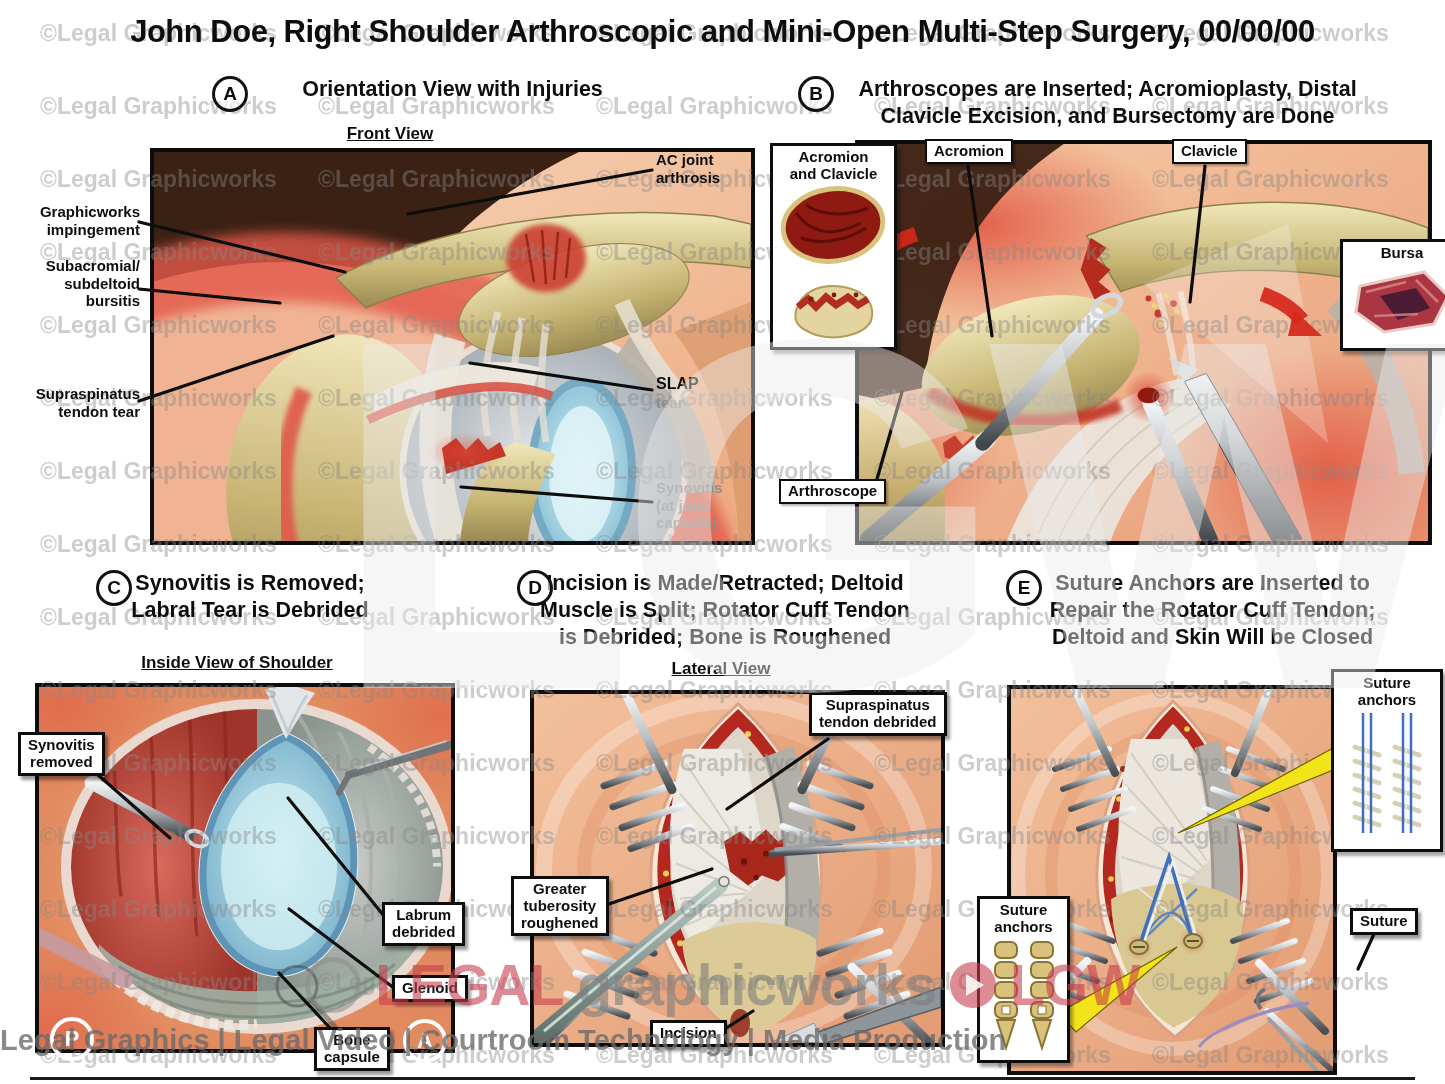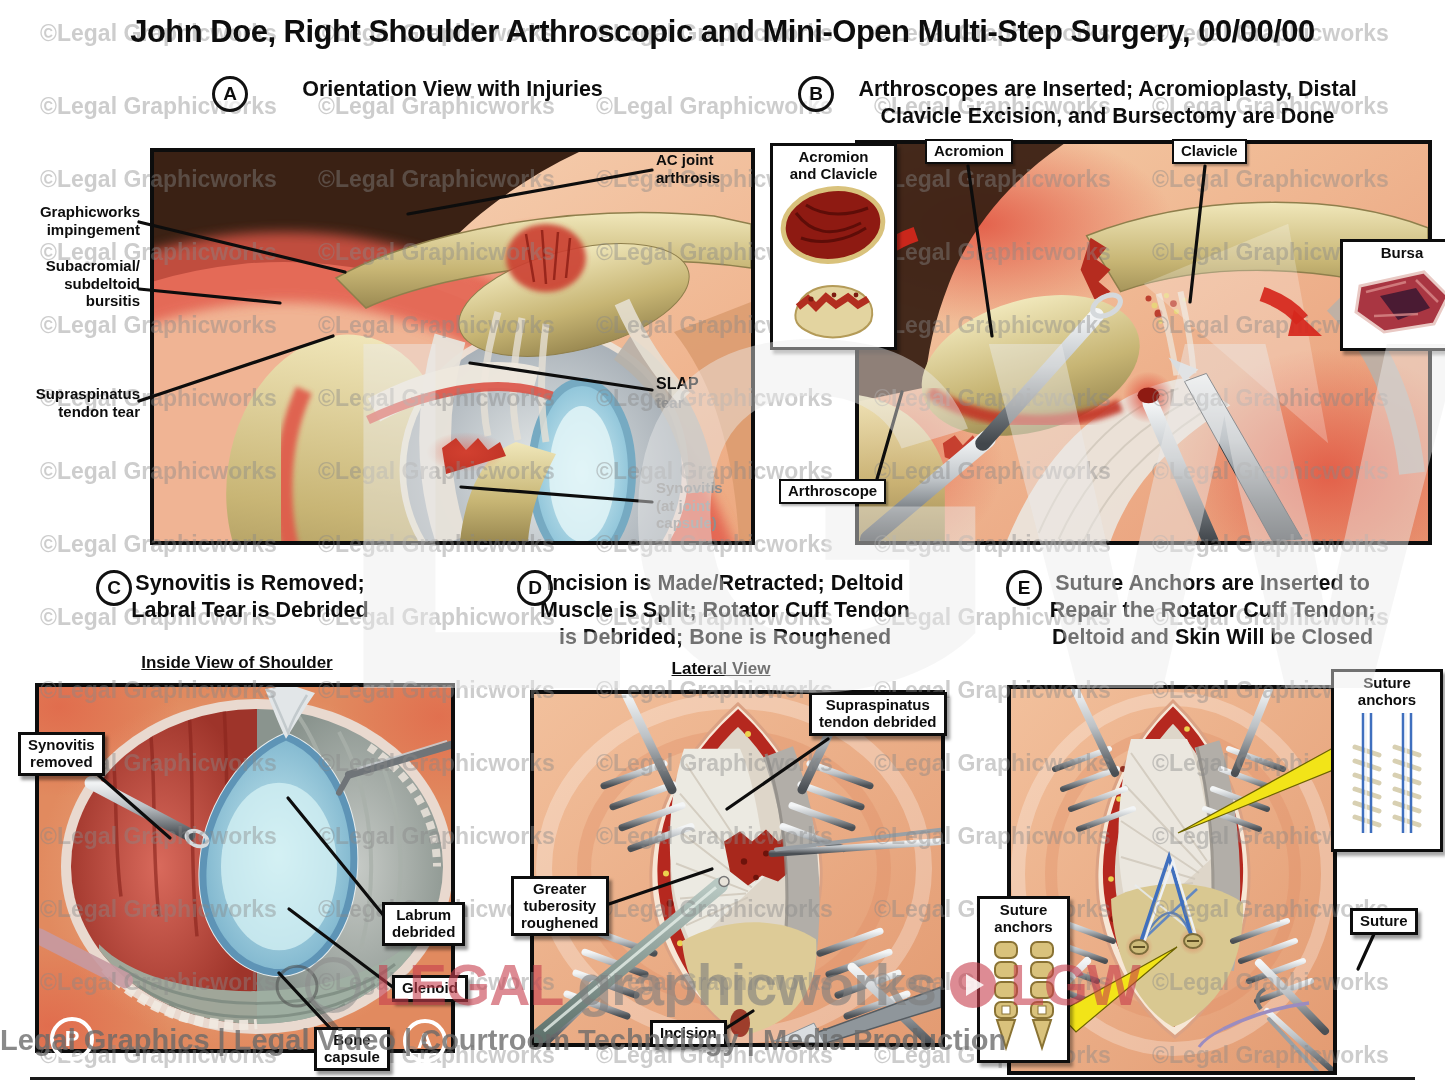--- a/index.html
+++ b/index.html
@@ -47,20 +47,21 @@
 <body>
 
 <div id="canvas">
 
   <div class="abs" id="main-title">John Doe, Right Shoulder Arthroscopic and Mini-Open Multi-Step Surgery, 00/00/00</div>
 
   <div class="abs phead" style="left:150px;top:76px;width:605px;">
     <span class="circ" style="left:62px;top:0;">A</span>
     <div class="pre">Orientation View with Injuries</div>
   </div>
+  <div class="abs psub" style="left:150px;top:124px;width:480px;">Front View</div>
 
   <div class="abs frame" style="left:150px;top:148px;width:605px;height:397px;">
     <svg viewBox="0 0 597 389" preserveAspectRatio="none">
       <defs>
         <linearGradient id="aSkin" x1="0" y1="0" x2="1" y2="1">
             <stop offset="0" stop-color="#f7d9bd"></stop>
             <stop offset="1" stop-color="#eda87f"></stop>
           </linearGradient>
         <linearGradient id="aBone" x1="0" y1="0" x2="0" y2="1">
             <stop offset="0" stop-color="#f0e7ba"></stop>

